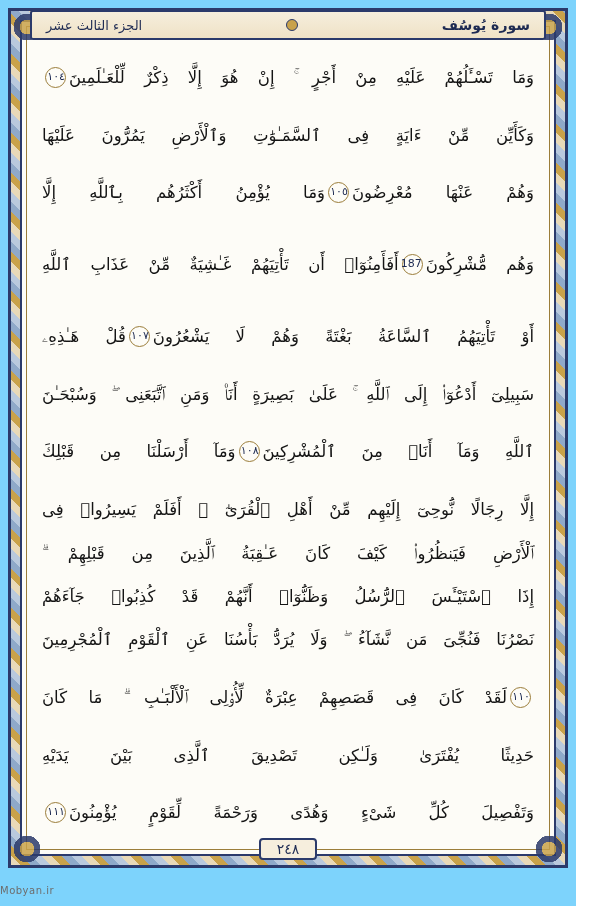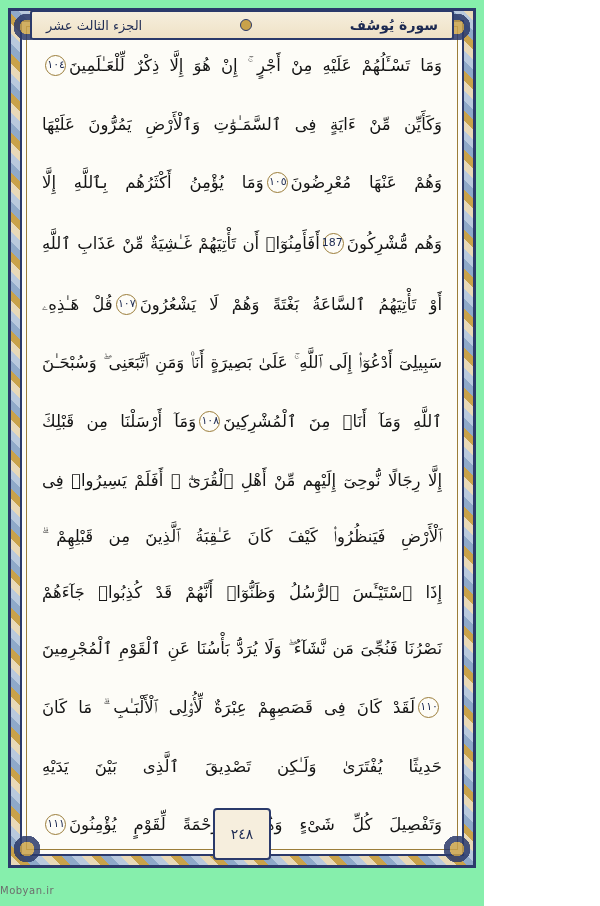--- a/index.html
+++ b/index.html
@@ -2,23 +2,23 @@
 <html lang="ar"><head>
 <meta charset="utf-8">
 <style>
   html, body {
     margin: 0;
     padding: 0;
     background: #ffffff;
   }
   .page {
     position: relative;
-    width: 484px;
+    width: 576px;
     height: 906px;
-    background: #86efac;
+    background: #7dd3fc;
     font-family: "DejaVu Sans", sans-serif;
     overflow: hidden;
   }
 
   
   .border-outer {
     position: absolute;
     left: 8px;
     top: 8px;
     right: 8px;
@@ -127,21 +127,21 @@
   .ayah-num {
     display: inline-block;
     font-size: 11px;
     color: #1d2a52;
     border: 1px solid #9b7d3a;
     border-radius: 50%;
     width: 19px;
     height: 19px;
     line-height: 17px;
     text-align: center;
-    margin: 0 3px;
+    margin: 12px 3px;
     vertical-align: middle;
     background: #fdfcf7;
     position: relative;
     top: -1px;
   }
   .red { color: #b01f1f; }
 
   
   .page-number {
     position: absolute;
@@ -150,21 +150,21 @@
     text-align: center;
     font-size: 14px;
     color: #1d2a52;
     z-index: 6;
   }
   .page-number span {
     display: inline-block;
     border: 2px solid #2b3a6b;
     background: #f6eedd;
     border-radius: 4px;
-    padding: 16px 16px;
+    padding: 1px 16px;
   }
   .watermark {
     position: absolute;
     left: 0; right: 0;
     bottom: 10px;
     font-size: 10px;
     color: #6d6d6d;
     letter-spacing: .5px;
   }
 </style>

